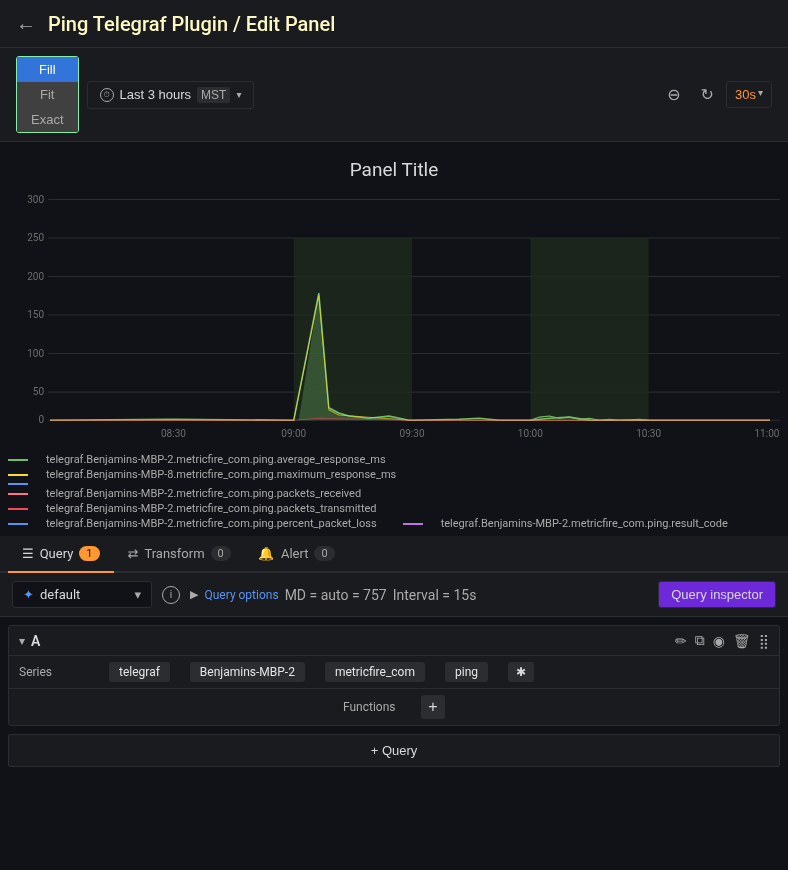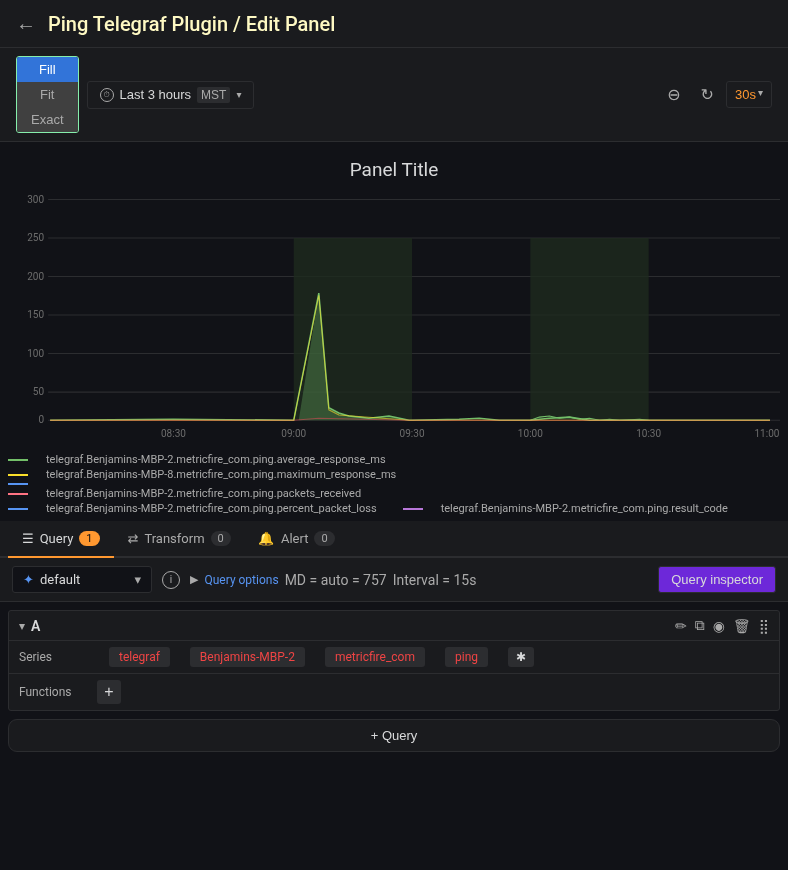--- a/index.html
+++ b/index.html
@@ -324,38 +324,39 @@
     .row-label {
       color: #aaa;
       font-size: 12px;
       min-width: 70px;
     }
     .tag-pill {
       background: #2c2d30;
       border-radius: 3px;
       padding: 3px 10px;
       font-size: 12px;
-      color: #ef4444;
+      color: #e5e5e5;
       cursor: pointer;
     }
     .tag-asterisk {
       background: #2c2d30;
       border-radius: 3px;
       padding: 3px 8px;
       font-size: 12px;
       color: #d8d9da;
       cursor: pointer;
     }
 
     
     .functions-row {
       display: flex;
       align-items: center;
       padding: 6px 10px;
       gap: 8px;
+      justify-content: center;
     }
     .add-btn {
       background: #2c2d30;
       border: none;
       border-radius: 3px;
       color: #d8d9da;
       cursor: pointer;
       width: 24px;
       height: 24px;
       display: flex;
@@ -364,21 +365,21 @@
       font-size: 16px;
     }
 
     
     .add-query-btn {
       display: flex;
       align-items: center;
       gap: 6px;
       background: #1a1b1e;
       border: 1px solid #2c2d30;
-      border-radius: 9px;
+      border-radius: 2px;
       color: #d8d9da;
       padding: 8px 16px;
       margin: 8px;
       cursor: pointer;
       font-size: 13px;
       width: calc(100% - 16px);
       justify-content: center;
     }
   </style>
 </head>
@@ -466,20 +467,24 @@
   <div class="legend-row">
     <div class="legend-line" style="background:#fade2a;"></div>
     <span class="legend-text">telegraf.Benjamins-MBP-8.metricfire_com.ping.maximum_response_ms</span>
   </div>
   <div class="legend-row">
     <div class="legend-line" style="background:#5794f2;"></div>
   </div>
   <div class="legend-row">
     <div class="legend-line" style="background:#ff7383;"></div>
     <span class="legend-text">telegraf.Benjamins-MBP-2.metricfire_com.ping.packets_received</span>
+  </div>
+  <div class="legend-row">
+    <div class="legend-line" style="background:#f2495c;"></div>
+    <span class="legend-text">telegraf.Benjamins-MBP-2.metricfire_com.ping.packets_transmitted</span>
   </div>
   <div class="legend-row">
     <div class="legend-line" style="background:#5794f2;"></div>
     <span class="legend-text">telegraf.Benjamins-MBP-2.metricfire_com.ping.percent_packet_loss</span>
     <div class="legend-line" style="background:#b877d9;margin-left:8px;"></div>
     <span class="legend-text">telegraf.Benjamins-MBP-2.metricfire_com.ping.result_code</span>
   </div>
 </div>
 
 <div class="query-tabs">

